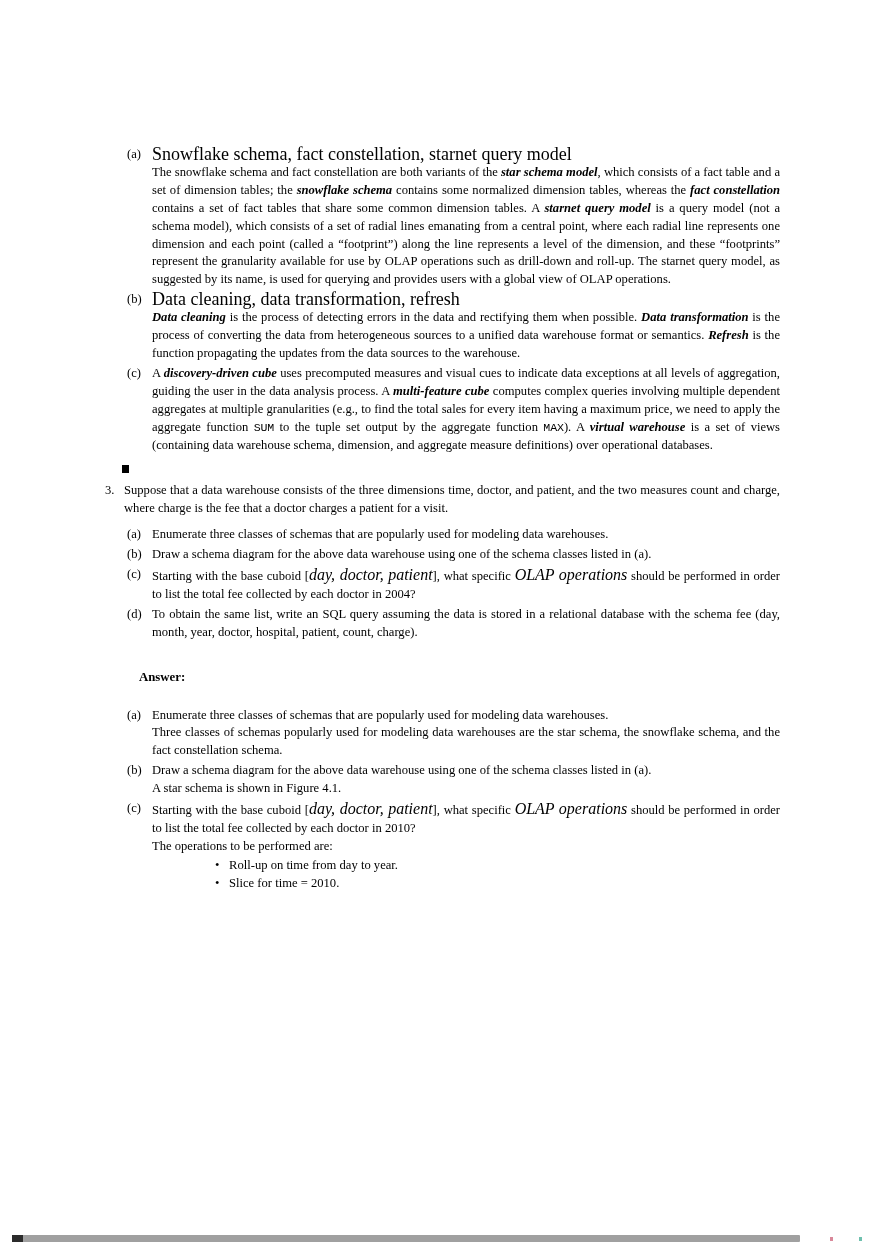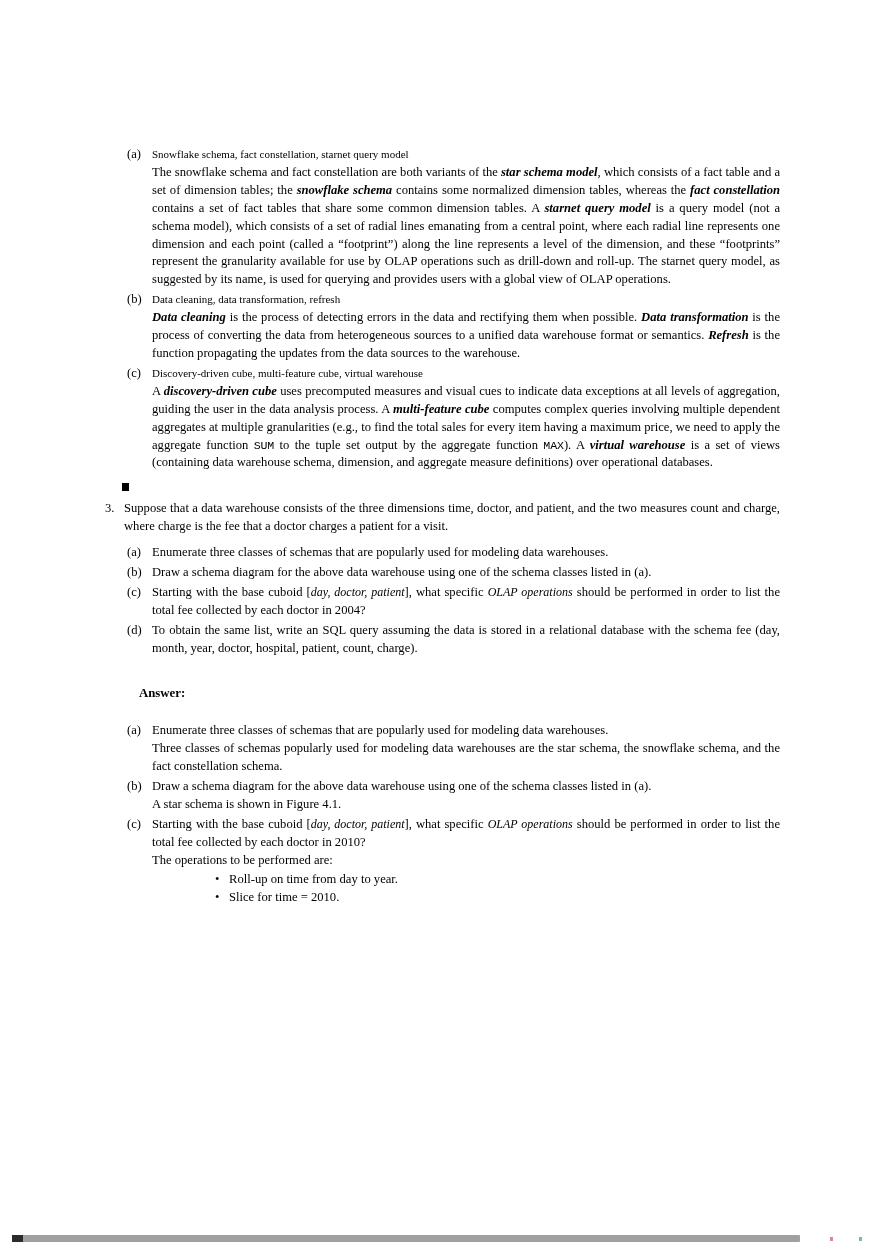--- a/index.html
+++ b/index.html
@@ -42,21 +42,21 @@
     margin: 0;
   }
 
   b, .bf { font-weight: bold; font-style: italic; }
   i, .it { }
   .mono {
     font-family: Liberation Mono, monospace;
     font-size: 11.6px;
     letter-spacing: -0.1px;
   }
-  .math { font-style: italic; font-size: 12px; }
+  .math { font-style: italic; font-size: 16px; }
 
   
   .alist {
     position: relative;
     margin: 0;
     padding: 0;
     list-style: none;
   }
   .alist > li {
     position: relative;
@@ -66,21 +66,21 @@
   .alist > li > .lbl {
     position: absolute;
     left: 22px;
     top: 0;
     width: 30px;
     font-size: 12.6px;
     line-height: 17.9px;
     white-space: nowrap;
   }
   .head-line {
-    font-size: 11px;
+    font-size: 18px;
     line-height: 17.9px;
     text-align: left;
     margin: 0;
   }
 
   
   .numitem {
     position: relative;
     padding-left: 19px;
   }
@@ -183,21 +183,20 @@
           <p class="head-line">Snowflake schema, fact constellation, starnet query model</p>
           <p class="ptxt"><span>The snowflake schema and fact constellation are both variants of the </span><span class="bf">star schema model</span><span>, which consists of a fact table and a set of dimension tables; the </span><span class="bf">snowflake schema</span><span> contains some normalized dimension tables, whereas the </span><span class="bf">fact constellation</span><span> contains a set of fact tables that share some common dimension tables. A </span><span class="bf">starnet query model</span><span> is a query model (not a schema model), which consists of a set of radial lines emanating from a central point, where each radial line represents one dimension and each point (called a “footprint”) along the line represents a level of the dimension, and these “footprints” represent the granularity available for use by OLAP operations such as drill-down and roll-up. The starnet query model, as suggested by its name, is used for querying and provides users with a global view of OLAP operations.</span></p>
         </li>
         <li>
           <span class="lbl">(b)</span>
           <p class="head-line">Data cleaning, data transformation, refresh</p>
           <p class="ptxt"><span class="bf">Data cleaning</span><span> is the process of detecting errors in the data and rectifying them when possible. </span><span class="bf">Data transformation</span><span> is the process of converting the data from heterogeneous sources to a unified data warehouse format or semantics. </span><span class="bf">Refresh</span><span> is the function propagating the updates from the data sources to the warehouse.</span></p>
         </li>
         <li>
           <span class="lbl">(c)</span>
-          <p class="head-line">Discovery-driven cube, multi-feature cube, virtual warehouse</p>
           <p class="ptxt"><span>A </span><span class="bf">discovery-driven cube</span><span> uses precomputed measures and visual cues to indicate data exceptions at all levels of aggregation, guiding the user in the data analysis process. A </span><span class="bf">multi-feature cube</span><span> computes complex queries involving multiple dependent aggregates at multiple granularities (e.g., to find the total sales for every item having a maximum price, we need to apply the aggregate function </span><span class="mono">SUM</span><span> to the tuple set output by the aggregate function </span><span class="mono">MAX</span><span>). A </span><span class="bf">virtual warehouse</span><span> is a set of views (containing data warehouse schema, dimension, and aggregate measure definitions) over operational databases.</span></p>
         </li>
       </ul>
 
     <div class="qed-row">
       <span class="qed"></span>
     </div>
 
     <div class="numitem">
       <span class="num">3.</span>

